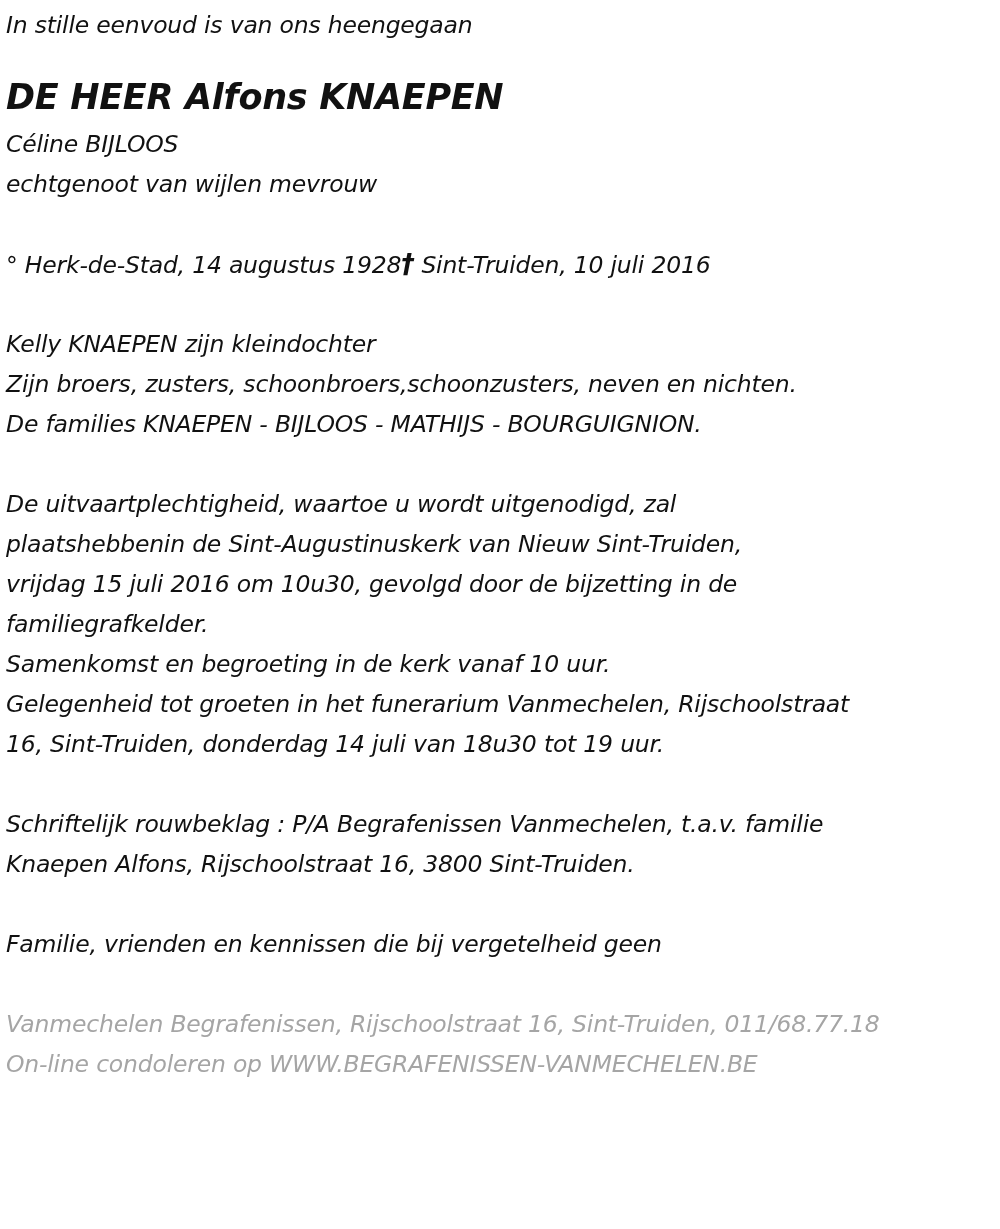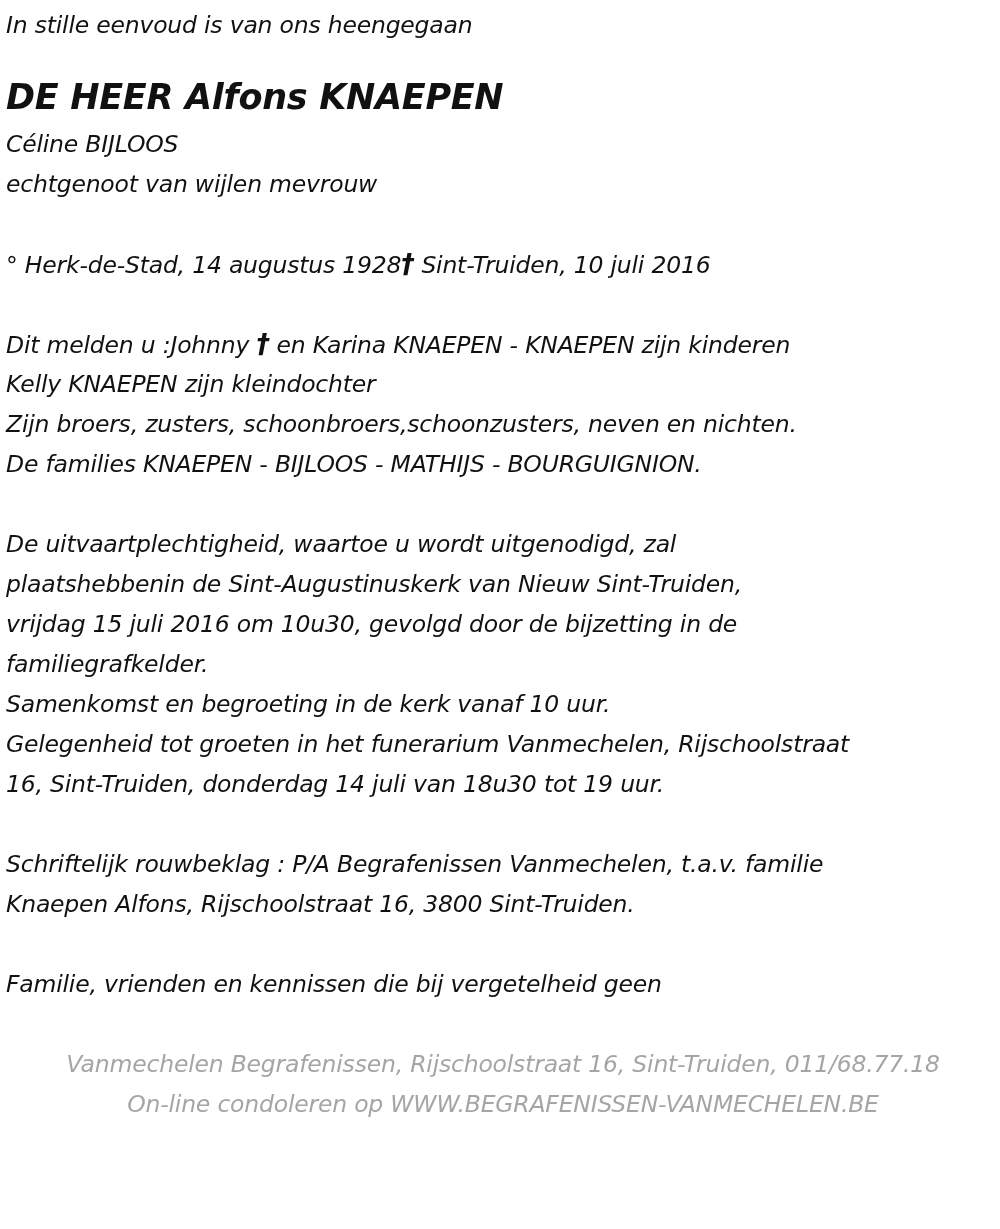--- a/index.html
+++ b/index.html
@@ -18,42 +18,39 @@
   .intro { height: 38px; line-height: 38px; }
   .title-gap { height: 26px; }
   .title {
     font-weight: bold;
     font-size: 35px;
     height: 54px;
     line-height: 54px;
     letter-spacing: -0.3px;
   }
   .cross { font-weight: bold; font-size: 26px; }
-  .footer { color: #a5a5a5; text-align: center; }
+  .footer { color: #a5a5a5; }
 </style>
 </head>
 <body>
 
 <div class="page">
 
   <div class="intro">In stille eenvoud is van ons heengegaan</div>
   <div class="title-gap"></div>
   <div class="title">DE HEER Alfons KNAEPEN</div>
   <div class="line">Céline BIJLOOS</div>
   <div class="line">echtgenoot van wijlen mevrouw</div>
   <div class="gap"></div>
 
   <div class="line">
     <span>° Herk-de-Stad, 14 augustus 1928</span><span class="cross">†</span><span> Sint-Truiden, 10 juli 2016</span>
   </div>
   <div class="gap"></div>
 
-  <div class="line">
-    <span>Dit melden u :Johnny </span><span class="cross">†</span><span> en Karina KNAEPEN - KNAEPEN zijn kinderen</span>
-  </div>
   <div class="line">Kelly KNAEPEN zijn kleindochter</div>
   <div class="line">Zijn broers, zusters, schoonbroers,schoonzusters, neven en nichten.</div>
   <div class="line">De families KNAEPEN - BIJLOOS - MATHIJS - BOURGUIGNION.</div>
   <div class="gap"></div>
 
   <div class="line">De uitvaartplechtigheid, waartoe u wordt uitgenodigd, zal</div>
   <div class="line">plaatshebbenin de Sint-Augustinuskerk van Nieuw Sint-Truiden,</div>
   <div class="line">vrijdag 15 juli 2016 om 10u30, gevolgd door de bijzetting in de</div>
   <div class="line">familiegrafkelder.</div>
   <div class="line">Samenkomst en begroeting in de kerk vanaf 10 uur.</div>

